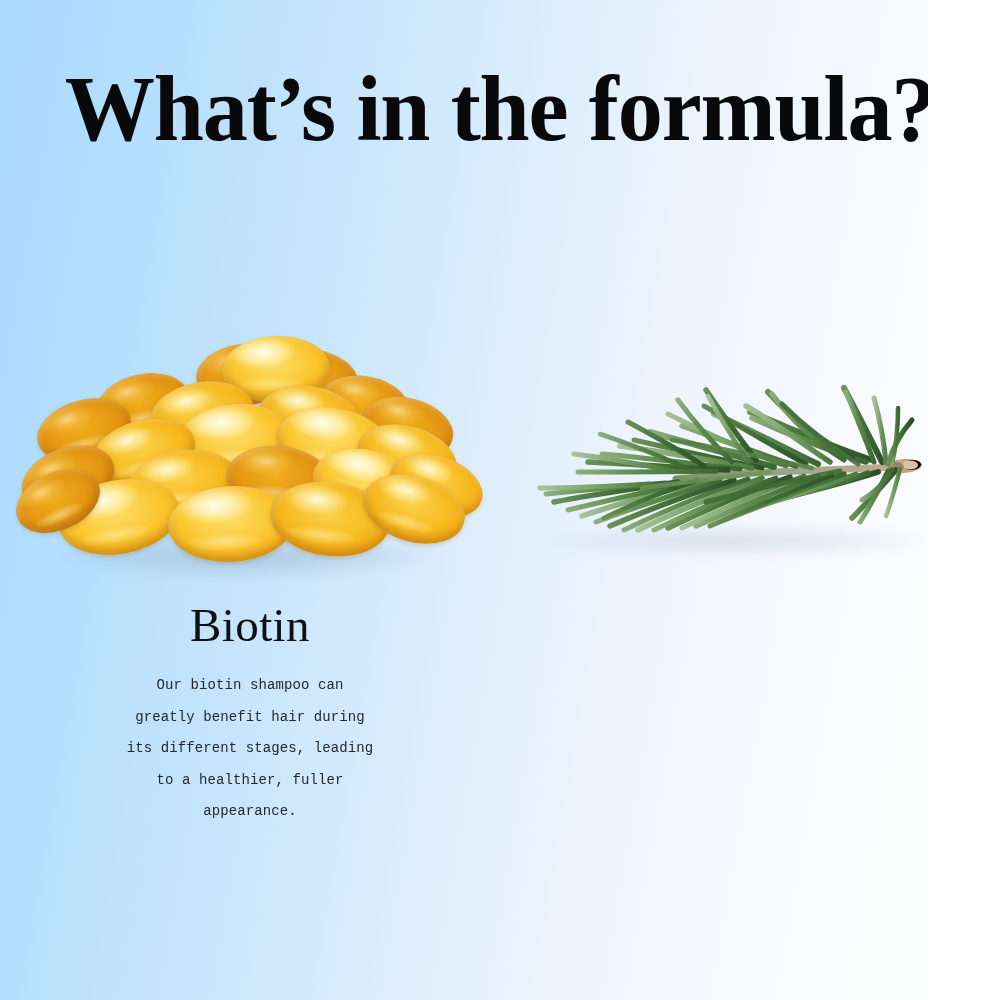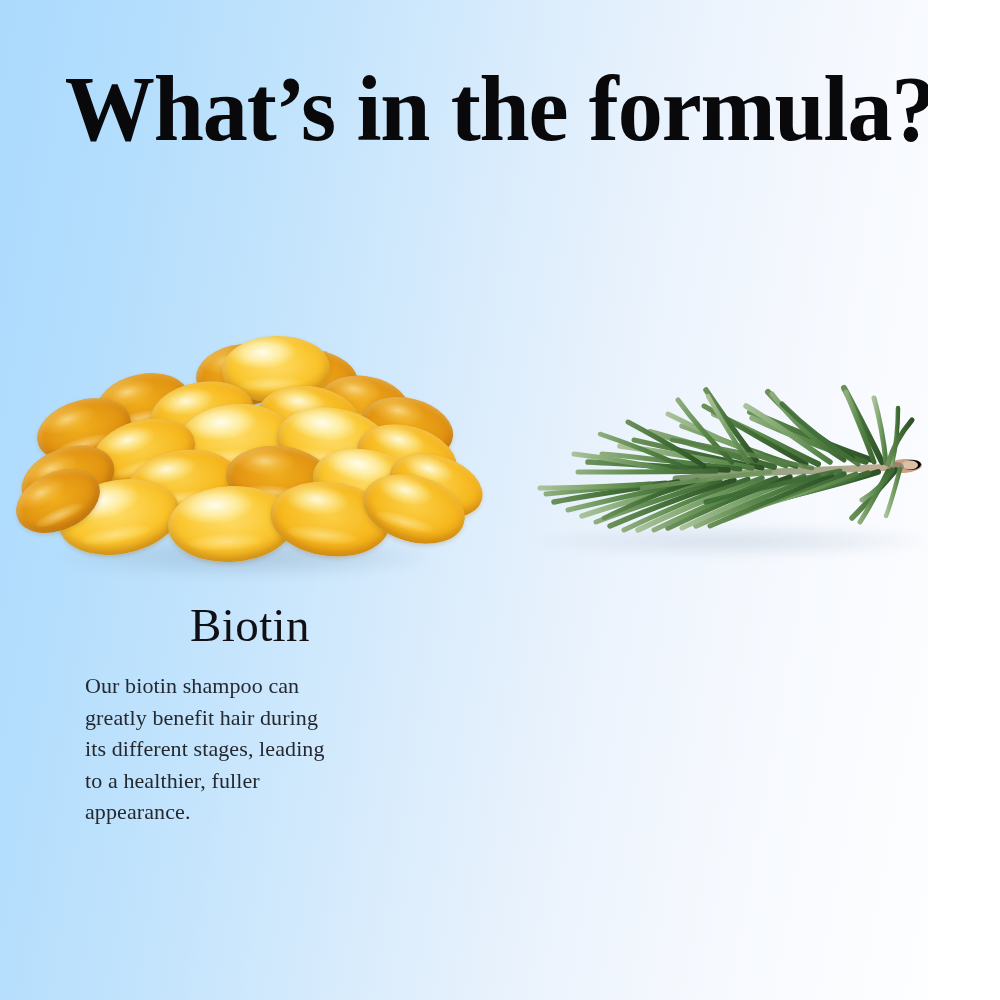--- a/index.html
+++ b/index.html
@@ -78,22 +78,23 @@
     letter-spacing: 0.4px;
     color: #101014;
   }
 
   .ing-desc {
     position: absolute;
     top: 340px;
     left: 50%;
     transform: translateX(-50%);
     width: 330px;
-    font-family: Liberation Serif, serif;
-    font-size: 22px;
+    text-align: center;
+    font-family: Liberation Mono, monospace;
+    font-size: 14px;
     line-height: 31.5px;
     letter-spacing: 0.1px;
     color: #24282f;
     white-space: pre-line;
   }
   .col-right .ing-desc { width: 346px; }
 
   
   .pile {
     position: absolute;

